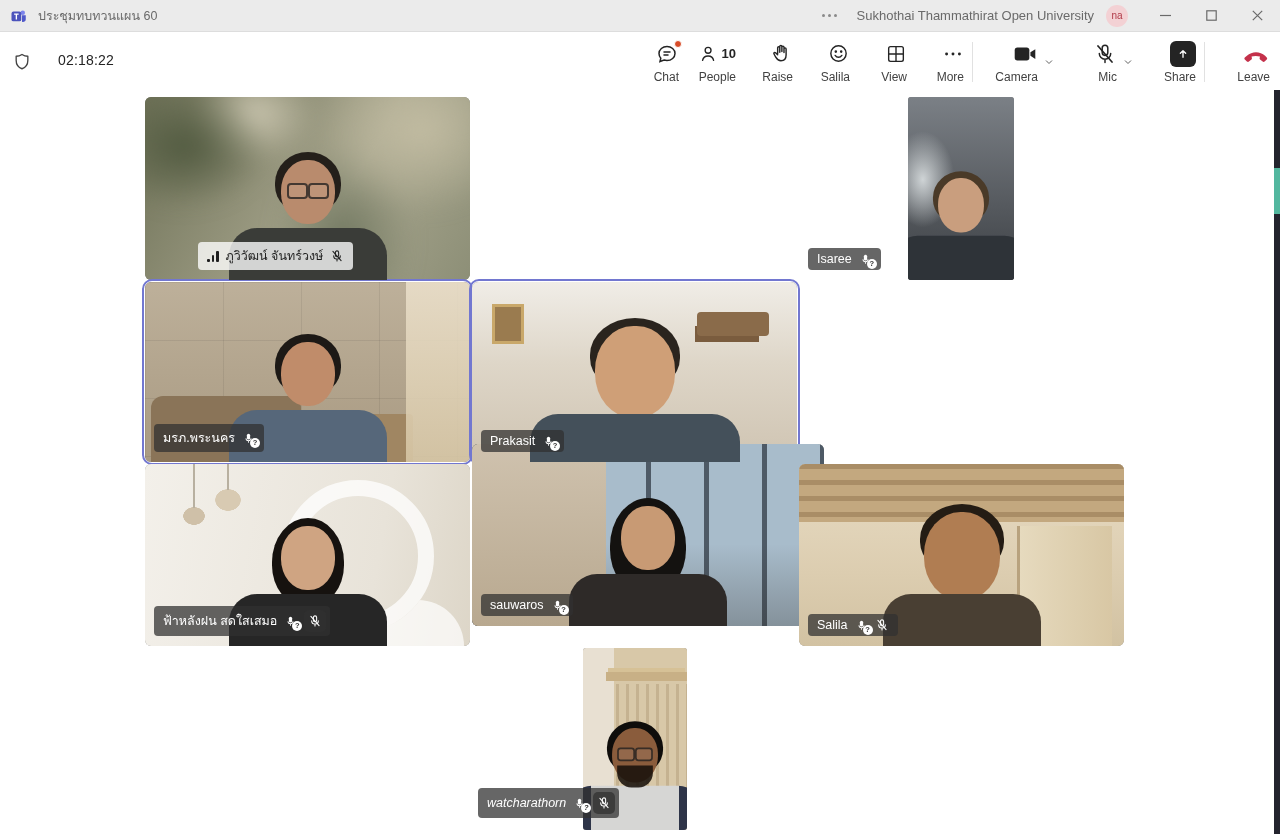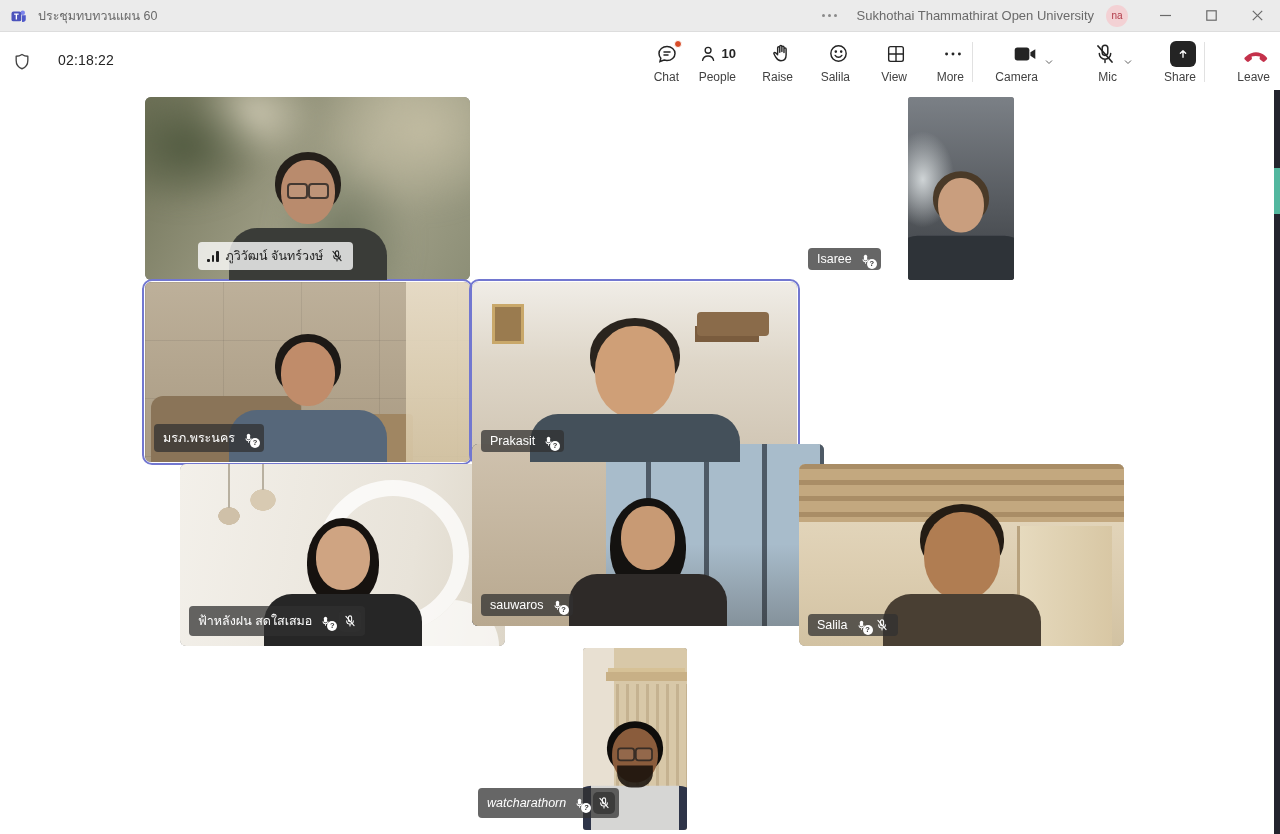--- a/index.html
+++ b/index.html
@@ -55,21 +55,21 @@
   #stage { position:absolute; inset:0; }
   .tile { position:absolute; }
   .tile .video { position:absolute; inset:0; border-radius:6px; overflow:hidden; background:#888; }
   .tile .scene { position:absolute; inset:0; }
   .tile-1  { left:145px; top:97px;  width:325px; height:183px; }
   .tile-2  { left:472px; top:97px;  width:325px; height:183px; }
   .tile-3  { left:799px; top:97px;  width:325px; height:183px; }
   .tile-4  { left:145px; top:282px; width:325px; height:180px; }
   .tile-5  { left:472px; top:282px; width:325px; height:180px; }
   .tile-6  { left:799px; top:282px; width:325px; height:180px; }
-  .tile-7  { left:145px; top:464px; width:325px; height:182px;margin-left:35px; }
+  .tile-7  { left:145px; top:464px; width:325px; height:182px; }
   .tile-8  { left:472px; top:444px; width:352px; height:182px; }
   .tile-9  { left:799px; top:464px; width:325px; height:182px; }
   .tile-10 { left:472px; top:648px; width:325px; height:182px;font-style:italic; }
   .tile-3 .video  { left:109px; right:auto; width:106px; border-radius:3px; }
   .tile-10 .video { left:111px; right:auto; width:104px; border-radius:3px; }
   .tile-3, .tile-10 { background:transparent; }
   .active::after {
     content:""; position:absolute; inset:-3px; border:2px solid #7277d0;
     border-radius:10px; pointer-events:none;
   }

